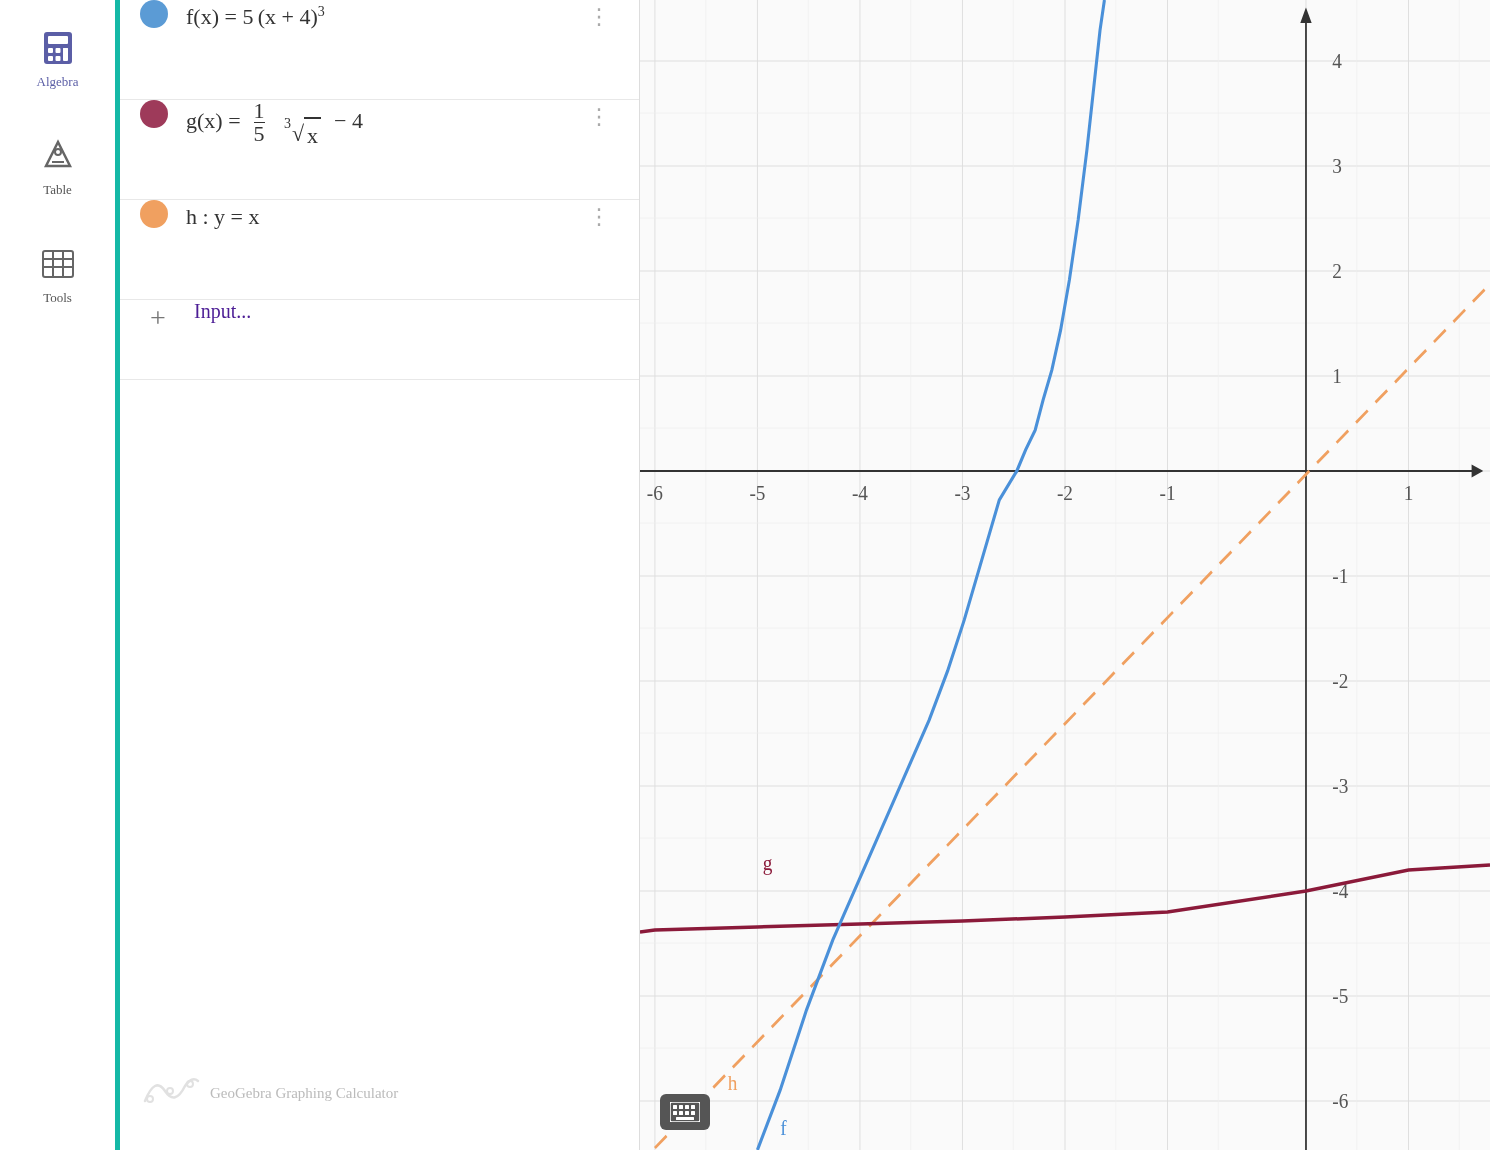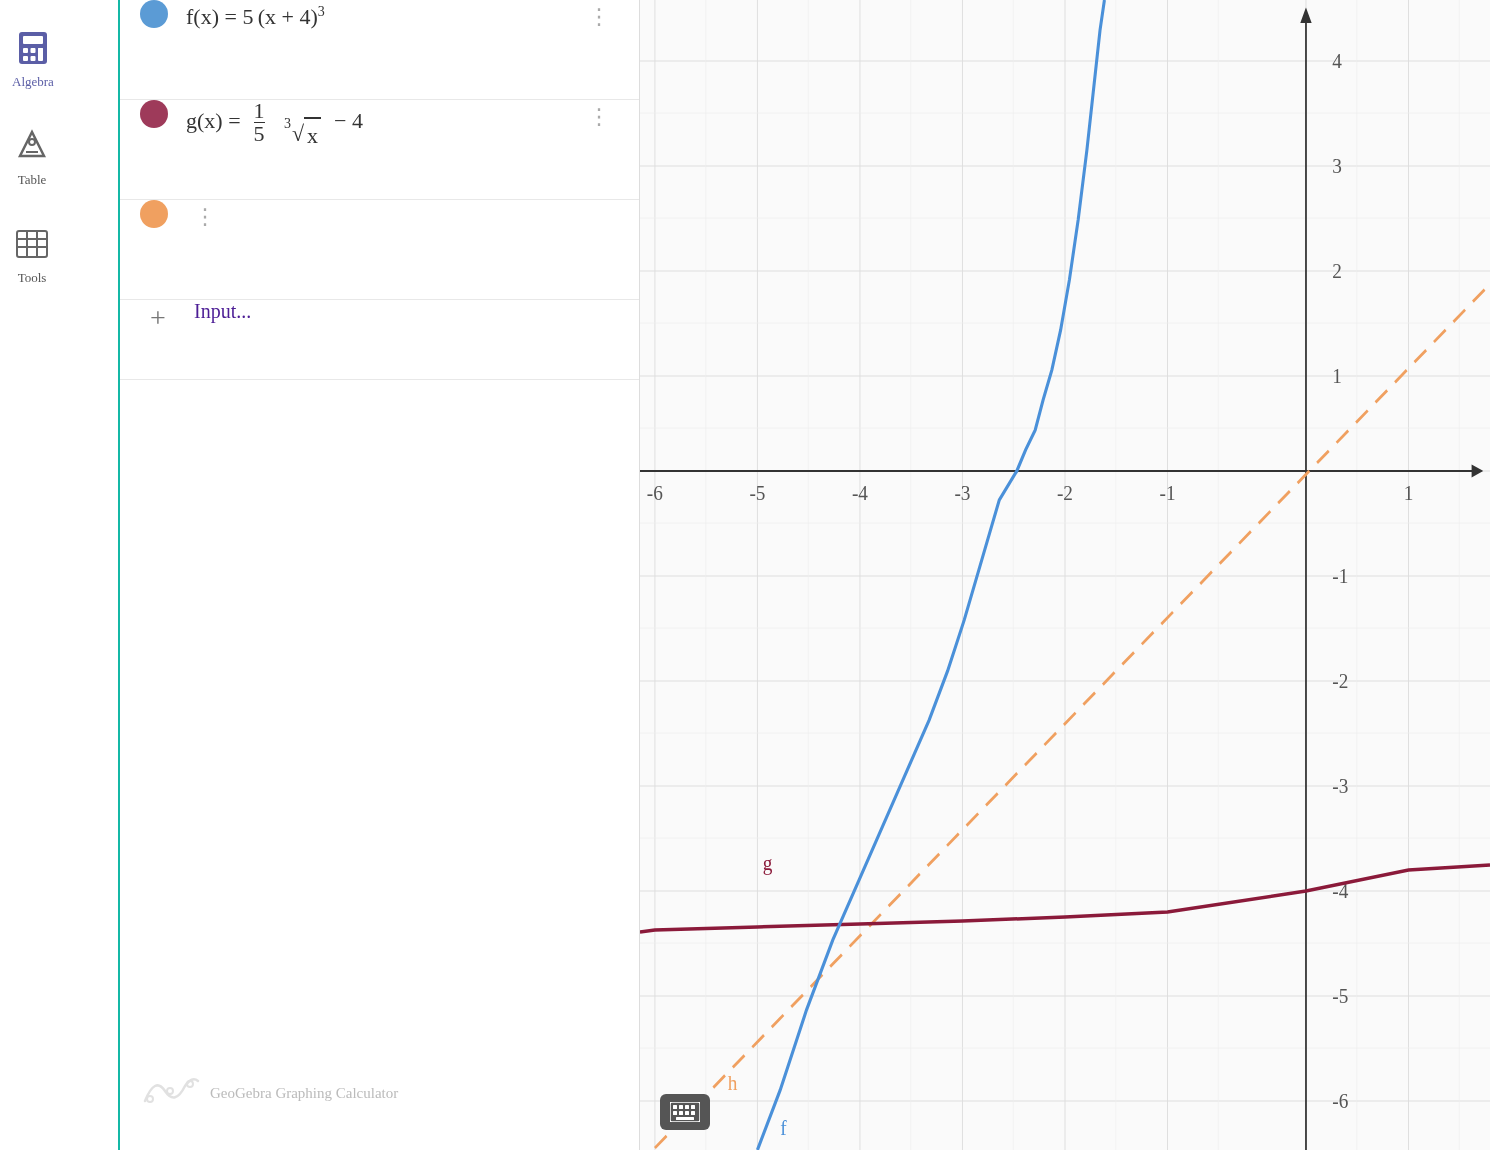--- a/index.html
+++ b/index.html
@@ -3,26 +3,26 @@
   <meta charset="utf-8">
   <style>
     * { margin: 0; padding: 0; box-sizing: border-box; }
     body { width: 1490px; height: 1150px; overflow: hidden; display: flex; font-family: 'Georgia', serif; background: #fff; }
 
     
     #sidebar {
       width: 120px;
       min-width: 120px;
       background: #fff;
-      border-right: 2px solid #14b8a6;
+      border-right: 5px solid #14b8a6;
       display: flex;
       flex-direction: column;
-      align-items: flex-start;
+      align-items: center;
       padding-top: 20px;
-      gap: 20px;
+      gap: 30px;
     }
     .sidebar-item {
       display: flex;
       flex-direction: column;
       align-items: center;
       gap: 6px;
       cursor: pointer;
       padding: 8px 12px;
       border-radius: 8px;
     }
@@ -248,20 +248,23 @@
             <span style="border-top:2px solid #333; padding: 0 3px; display:inline-block;">x</span>
         </span>
         &nbsp;−&nbsp;4
       </span>
     </div>
     <div class="more-btn">⋮</div>
   </div>
 
   <div class="expr-row">
     <div class="color-dot dot-orange"></div>
+    <div class="expr-text">
+      <span>h&nbsp;:&nbsp;y&nbsp;=&nbsp;x</span>
+    </div>
     <div class="more-btn">⋮</div>
   </div>
 
   <div class="expr-row input-row">
     <div class="add-btn">+</div>
     <span class="input-placeholder">Input...</span>
   </div>
 
   <div id="branding">
     <div class="brand-logo">

